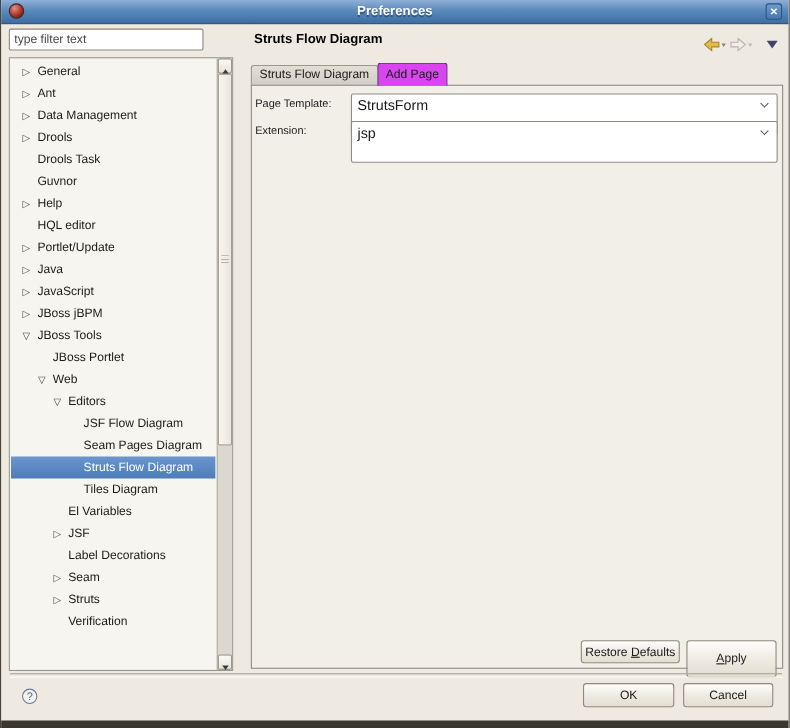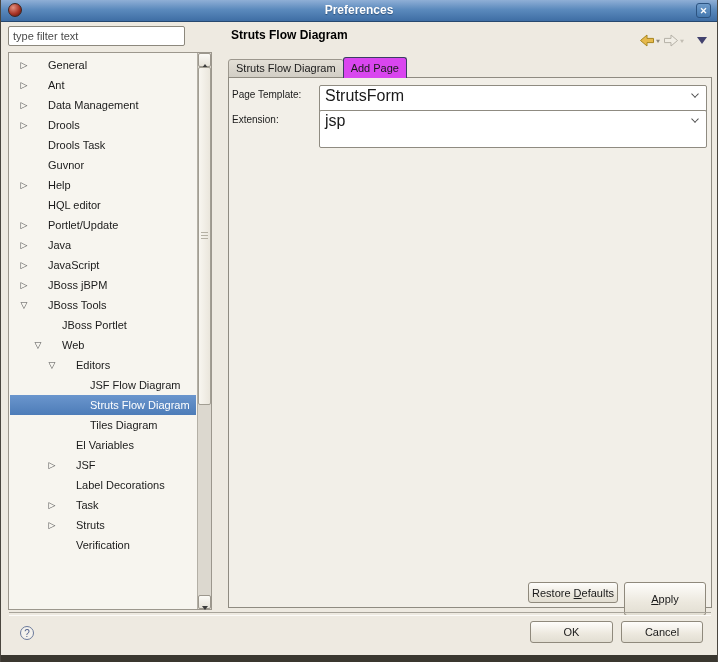--- a/index.html
+++ b/index.html
@@ -24,21 +24,21 @@
   .filter{position:absolute;left:7px;top:26px;width:177px;height:20px;box-sizing:border-box;
           border:1px solid #8c887d;background:#fff;font-family:"Liberation Sans",sans-serif;
           font-size:11px;color:#4a4a4a;padding:0 4px;border-radius:2px;}
   .tree-box{position:absolute;left:7px;top:52px;width:204px;height:558px;box-sizing:border-box;
             border:1px solid #9c978d;background:#f7f5ef;}
   .tree-rows{position:absolute;left:1px;top:1px;right:15px;bottom:1px;overflow:hidden;padding-top:1px;}
   .tree-row{height:20px;line-height:20px;font-size:11px;color:#1a1a1a;white-space:nowrap;cursor:default;}
   .tree-row.selected{background:linear-gradient(#6b96cd,#4d7cb8);color:#fff;}
   .tree-arrow{display:inline-block;width:16px;text-align:center;font-size:9px;color:#4a4a4a;vertical-align:top;}
   .tree-row.selected .tree-arrow{color:#fff;}
-  .tree-label{margin-left:16px;}
+  .tree-label{margin-left:2px;}
   
   .scrollbar{position:absolute;right:0;top:0;width:14px;height:100%;background:#dcd8cf;
              border-left:1px solid #b3afa5;box-sizing:border-box;}
   .stepper{position:absolute;left:0;width:13px;height:14px;background:linear-gradient(#fbfaf6,#e7e3d9);
            border:1px solid #9c978d;box-sizing:border-box;border-radius:2px;text-align:center;}
   .stepper.up{top:0;}
   .stepper.down{bottom:0;}
   .tri{display:inline-block;width:0;height:0;margin-top:4px;}
   .tri-up{border-left:3px solid transparent;border-right:3px solid transparent;border-bottom:4px solid #3c3c3c;}
   .tri-down{border-left:3px solid transparent;border-right:3px solid transparent;border-top:4px solid #3c3c3c;}
@@ -58,21 +58,21 @@
   .tab{height:17px;line-height:17px;padding:0 7px;font-size:11px;color:#1a1a1a;
        background:linear-gradient(#e3dfd6,#d2cec5);border:1px solid #9c978d;
        border-radius:3px 3px 0 0;margin-right:-1px;position:relative;cursor:default;}
   .tab.active{height:20px;line-height:20px;background:#d946ef;border:1px solid #3c3c64;
               border-bottom:none;z-index:3;}
   
   .group-box{position:absolute;left:227px;top:77px;width:484px;height:531px;box-sizing:border-box;
              border:1px solid #8f8b81;background:#f2efe8;}
   .form-label{position:absolute;font-size:10px;color:#1a1a1a;}
   .combo{position:absolute;height:38px;box-sizing:border-box;background:#fff;border:1px solid #8f8b81;
-         border-radius:2px;font-size:16px;color:#1a1a1a;line-height:19px;padding-left:5px;cursor:default;}
+         border-radius:2px;font-size:13px;color:#1a1a1a;line-height:19px;padding-left:5px;cursor:default;}
   .combo-chevron{position:absolute;right:7px;top:5px;width:7px;height:5px;}
   .combo-chevron:before{content:"";position:absolute;left:0;top:0;width:5px;height:5px;
          border-right:1.5px solid #4a4a4a;border-bottom:1.5px solid #4a4a4a;transform:rotate(45deg) scale(.9);}
   
   .btn{position:absolute;box-sizing:border-box;background:linear-gradient(#fefdfb,#ece8de 60%,#e2ded2);
        border:1px solid #8f897c;border-radius:3px;font-family:"Liberation Sans",sans-serif;
        font-size:11px;color:#1a1a1a;text-align:center;cursor:default;padding:0;}
   .separator{position:absolute;left:8px;top:612px;width:702px;height:2px;
              border-top:1px solid #a8a49a;border-bottom:1px solid #fcfbf8;}
   .help-btn{position:absolute;left:19px;top:626px;width:14px;height:14px;border-radius:50%;
@@ -106,26 +106,27 @@
         <div class="tree-row"><span class="tree-arrow" style="margin-left: 6px;"></span><span class="tree-label">HQL editor</span></div>
         <div class="tree-row"><span class="tree-arrow" style="margin-left: 6px;">▷</span><span class="tree-label">Portlet/Update</span></div>
         <div class="tree-row"><span class="tree-arrow" style="margin-left: 6px;">▷</span><span class="tree-label">Java</span></div>
         <div class="tree-row"><span class="tree-arrow" style="margin-left: 6px;">▷</span><span class="tree-label">JavaScript</span></div>
         <div class="tree-row"><span class="tree-arrow" style="margin-left: 6px;">▷</span><span class="tree-label">JBoss jBPM</span></div>
         <div class="tree-row"><span class="tree-arrow" style="margin-left: 6px;">▽</span><span class="tree-label">JBoss Tools</span></div>
         <div class="tree-row"><span class="tree-arrow" style="margin-left: 20px;"></span><span class="tree-label">JBoss Portlet</span></div>
         <div class="tree-row"><span class="tree-arrow" style="margin-left: 20px;">▽</span><span class="tree-label">Web</span></div>
         <div class="tree-row"><span class="tree-arrow" style="margin-left: 34px;">▽</span><span class="tree-label">Editors</span></div>
         <div class="tree-row"><span class="tree-arrow" style="margin-left: 48px;"></span><span class="tree-label">JSF Flow Diagram</span></div>
+        <div class="tree-row"><span class="tree-arrow" style="margin-left: 48px;"></span><span class="tree-label">Seam Pages Diagram</span></div>
         <div class="tree-row selected"><span class="tree-arrow" style="margin-left: 48px;"></span><span class="tree-label">Struts Flow Diagram</span></div>
         <div class="tree-row"><span class="tree-arrow" style="margin-left: 48px;"></span><span class="tree-label">Tiles Diagram</span></div>
         <div class="tree-row"><span class="tree-arrow" style="margin-left: 34px;"></span><span class="tree-label">El Variables</span></div>
         <div class="tree-row"><span class="tree-arrow" style="margin-left: 34px;">▷</span><span class="tree-label">JSF</span></div>
         <div class="tree-row"><span class="tree-arrow" style="margin-left: 34px;"></span><span class="tree-label">Label Decorations</span></div>
-        <div class="tree-row"><span class="tree-arrow" style="margin-left: 34px;">▷</span><span class="tree-label">Task</span></div>
+        <div class="tree-row"><span class="tree-arrow" style="margin-left: 34px;">▷</span><span class="tree-label">Seam</span></div>
         <div class="tree-row"><span class="tree-arrow" style="margin-left: 34px;">▷</span><span class="tree-label">Struts</span></div>
         <div class="tree-row"><span class="tree-arrow" style="margin-left: 34px;"></span><span class="tree-label">Verification</span></div>
       </div>
     <div class="scrollbar">
       <div class="stepper up">
         <span class="tri tri-up"></span>
       </div>
       <div class="sb-thumb">
         <div class="grip"></div>
       </div>

